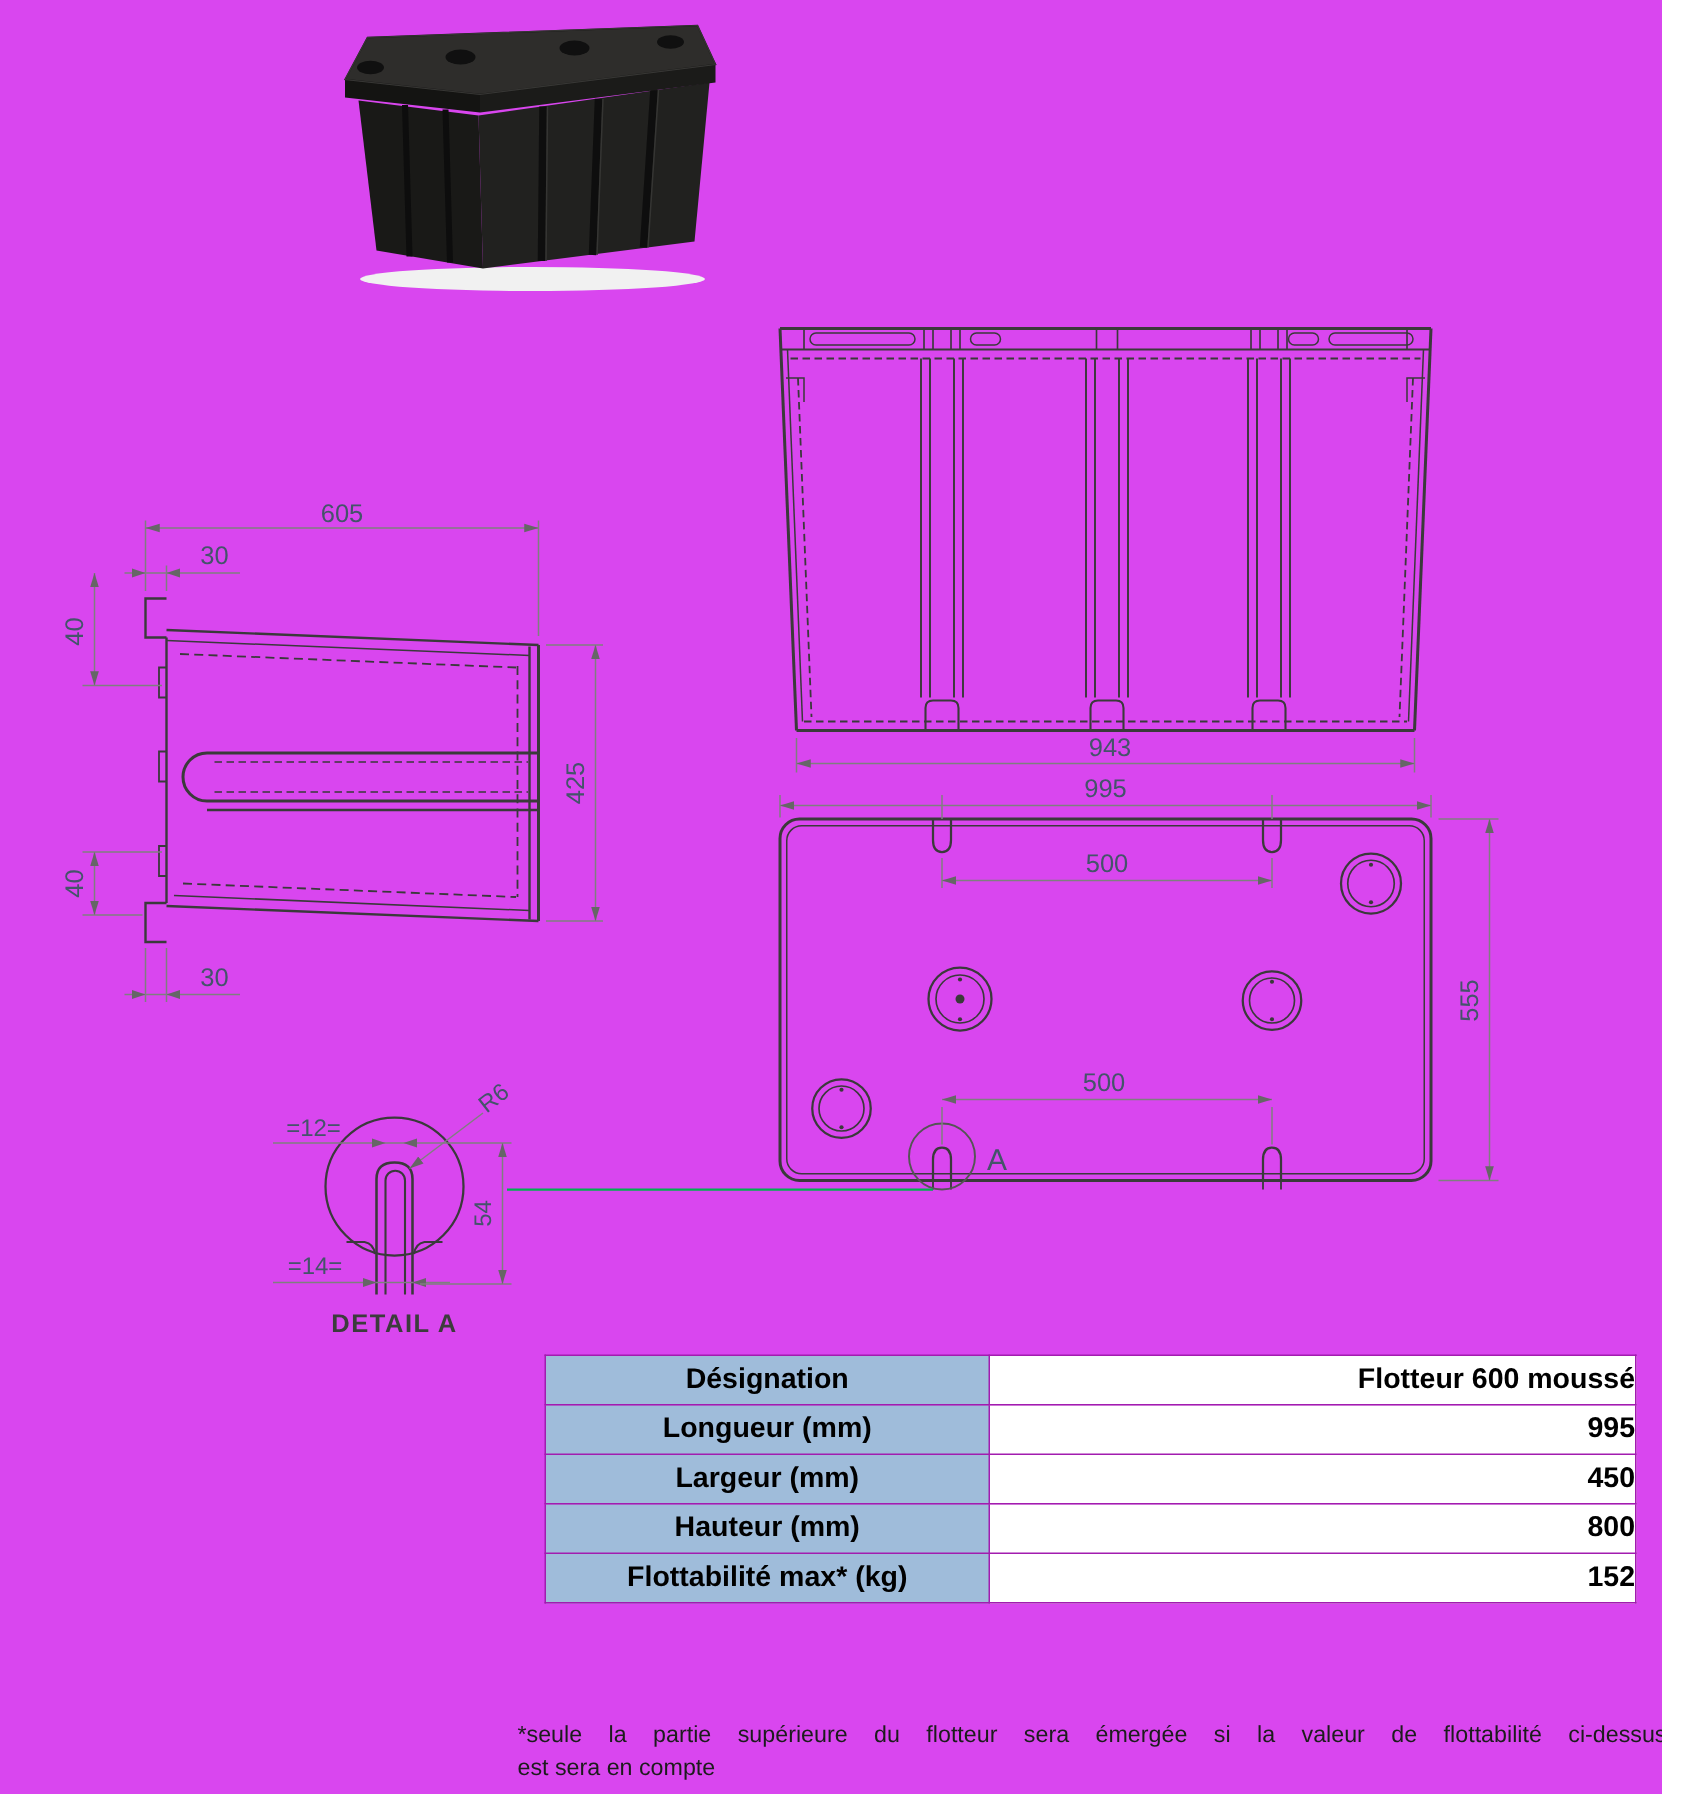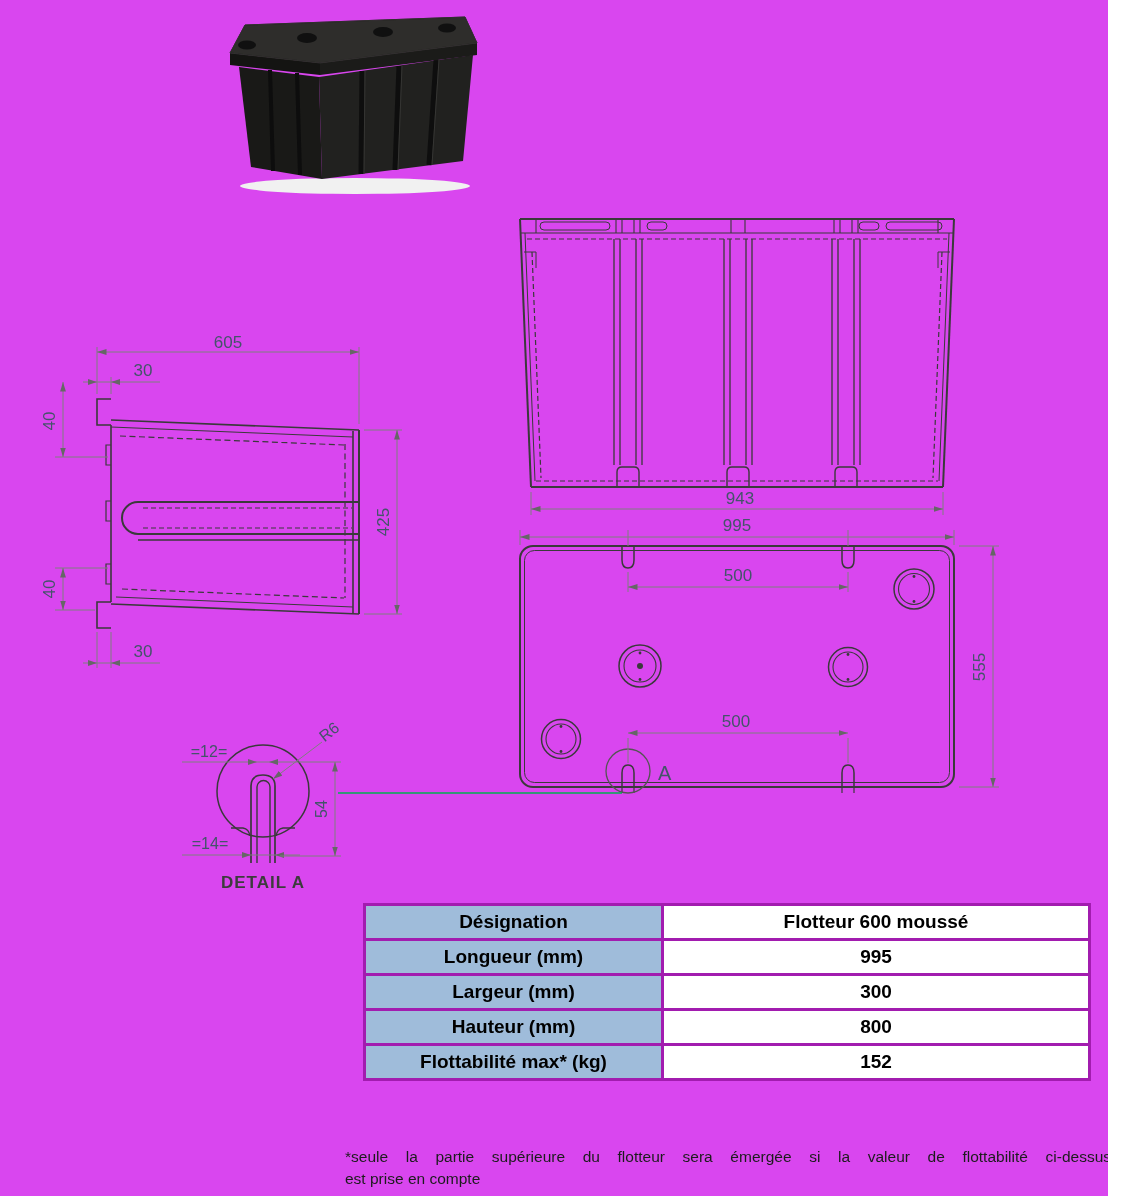--- a/index.html
+++ b/index.html
@@ -6,24 +6,24 @@
   .canvas{position:relative;width:1108px;height:1196px;background:#d946ef;overflow:hidden;
           font-family:"Liberation Sans",sans-serif;}
   svg.overlay{position:absolute;left:0;top:0;}
   svg text{font-family:"Liberation Sans",sans-serif;fill:#44546a;}
   .dim{font-size:17px;}
   .dim-sm{font-size:16px;}
   .caption{font-size:17px;font-weight:bold;fill:#3c3c3c;letter-spacing:1px;}
 
   table.spec{position:absolute;left:363px;top:903px;width:728px;border-collapse:collapse;
              table-layout:fixed;}
-  table.spec td{border:3px solid #a21caf;height:32px;padding:0;text-align:center;
+  table.spec td{border:1px solid #a21caf;height:32px;padding:0;text-align:center;
                 font-size:19px;font-weight:bold;color:#000;}
   table.spec td.lbl{background:#9fbcda;width:295px;}
-  table.spec td.val{background:#fff;}
+  table.spec td.val{background:#fff;text-align:right;}
 
   .footnote{position:absolute;left:345px;top:1146px;width:766px;font-size:15.5px;
             color:#1c1c1c;line-height:22px;}
   .footnote .l1{text-align:justify;text-align-last:justify;}
   .footnote .l2{text-align:left;}
 </style>
 </head>
 <body>
 
 <div class="canvas">
@@ -306,31 +306,31 @@
     <tr>
       <td class="lbl">Désignation</td>
       <td class="val">Flotteur 600 moussé</td>
     </tr>
     <tr>
       <td class="lbl">Longueur (mm)</td>
       <td class="val">995</td>
     </tr>
     <tr>
       <td class="lbl">Largeur (mm)</td>
-      <td class="val">300</td>
+      <td class="val">450</td>
     </tr>
     <tr>
       <td class="lbl">Hauteur (mm)</td>
       <td class="val">800</td>
     </tr>
     <tr>
       <td class="lbl">Flottabilité max* (kg)</td>
       <td class="val">152</td>
     </tr>
   </tbody>
 </table>
 
 <div class="footnote">
   <div class="l1">*seule la partie supérieure du flotteur sera émergée si la valeur de flottabilité ci-dessus</div>
-  <div class="l2">est prise en compte</div>
+  <div class="l2">est sera en compte</div>
 </div>
 
 </div>
 
 </body></html>

